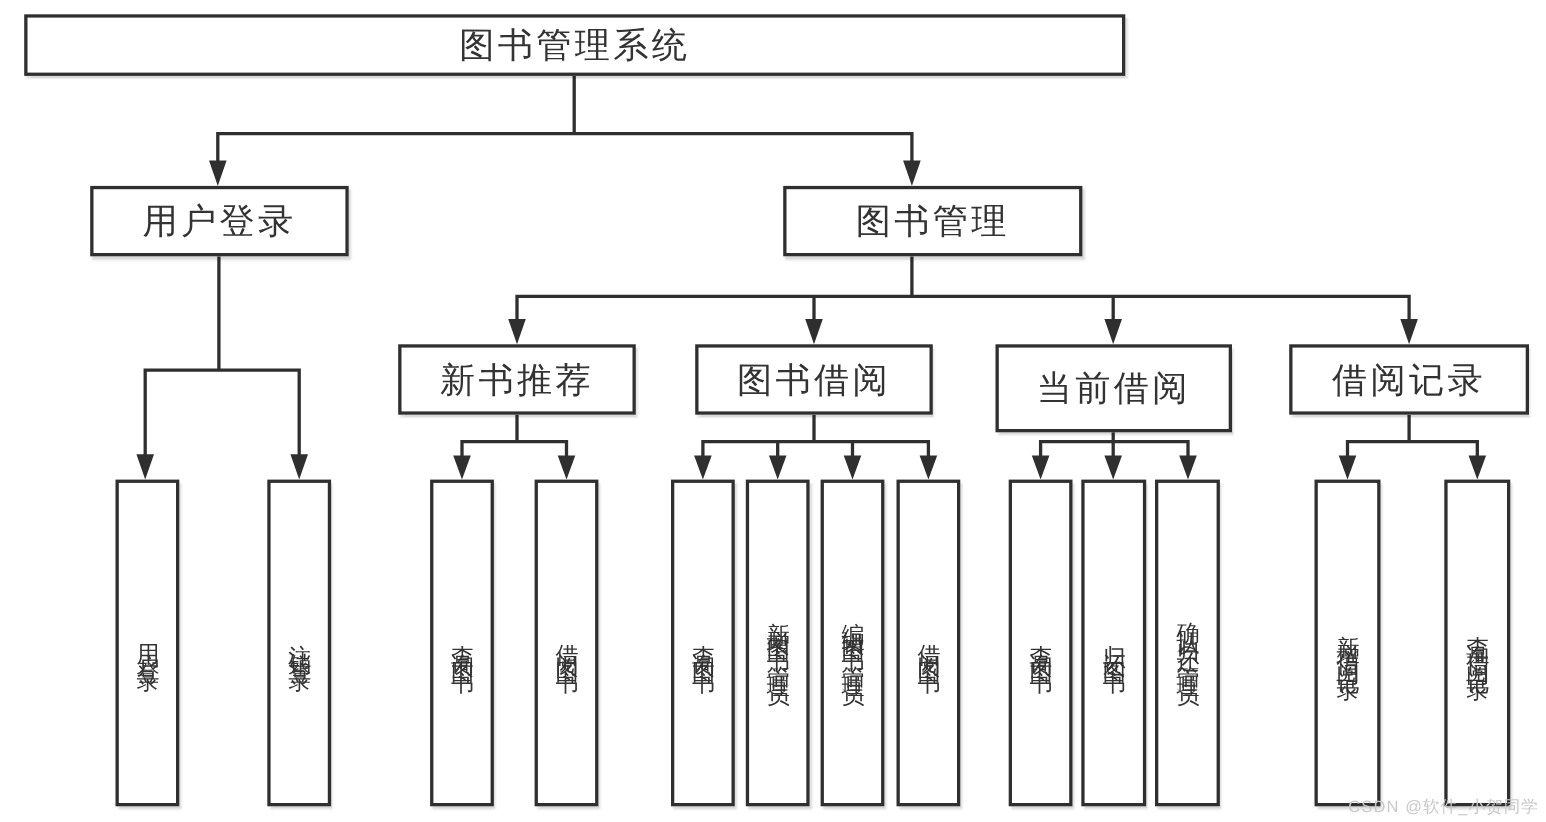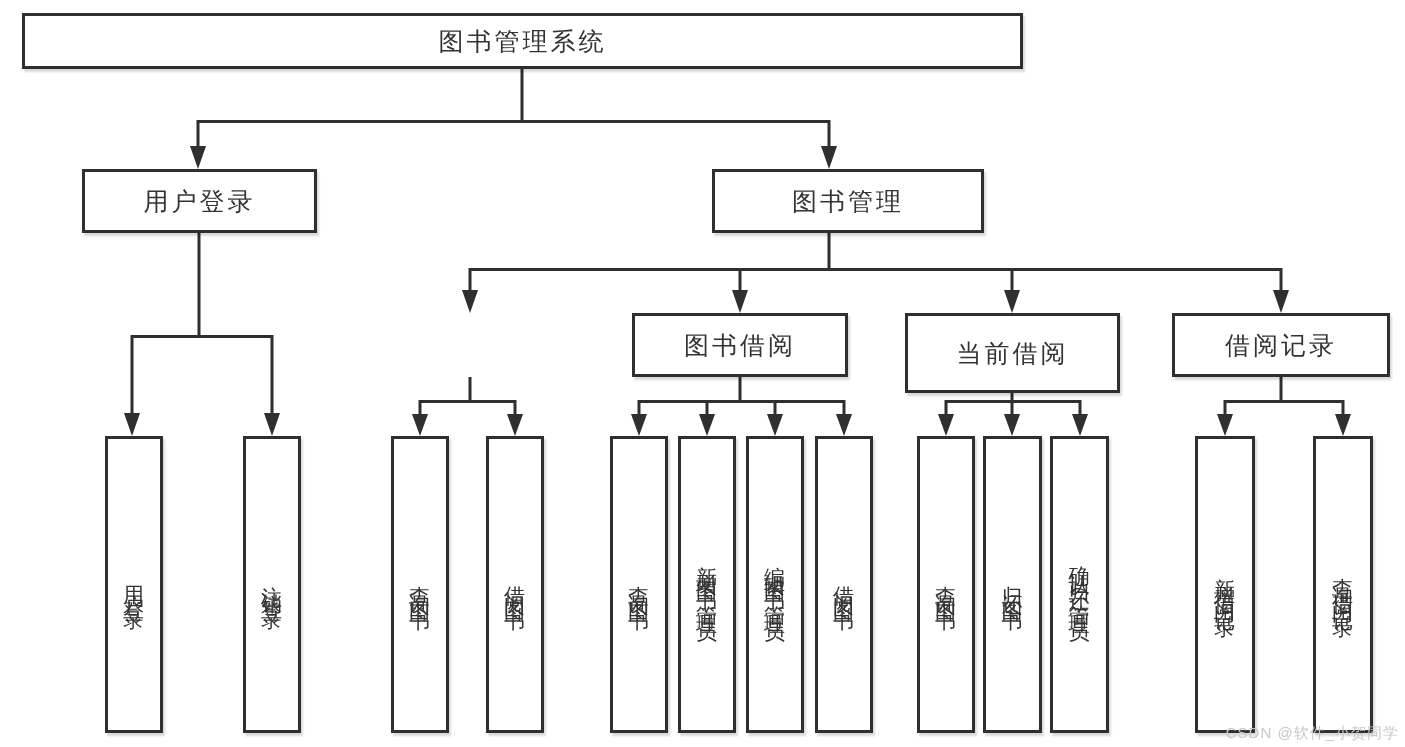--- a/index.html
+++ b/index.html
@@ -26,21 +26,21 @@
     box-sizing: border-box;
     background: #ffffff;
     border: 3px solid #2f2f2f;
     display: flex;
     align-items: center;
     justify-content: center;
     z-index: 2;
     box-shadow: 2px 3px 2px rgba(0,0,0,0.15);
   }
   .hlabel {
-    font-size: 25px;
+    font-size: 32px;
     letter-spacing: 3px;
     color: #333333;
     white-space: nowrap;
     line-height: 1;
     font-family: Liberation Serif, serif;
   }
   .leaf .vlabel {
     writing-mode: vertical-rl;
     line-height: 1;
     font-size: 21px;
@@ -108,20 +108,23 @@
     <span class="hlabel">图书管理系统</span>
   </div>
 
   <div class="node" style="left:82px;top:169px;width:235px;height:64px">
     <span class="hlabel">用户登录</span>
   </div>
   <div class="node" style="left:712px;top:169px;width:272px;height:64px">
     <span class="hlabel">图书管理</span>
   </div>
 
+  <div class="node" style="left:362px;top:313px;width:216px;height:64px">
+    <span class="hlabel">新书推荐</span>
+  </div>
   <div class="node" style="left:632px;top:313px;width:216px;height:64px">
     <span class="hlabel">图书借阅</span>
   </div>
   <div class="node" style="left:905px;top:313px;width:215px;height:80px">
     <span class="hlabel">当前借阅</span>
   </div>
   <div class="node" style="left:1172px;top:313px;width:218px;height:64px">
     <span class="hlabel">借阅记录</span>
   </div>
 

